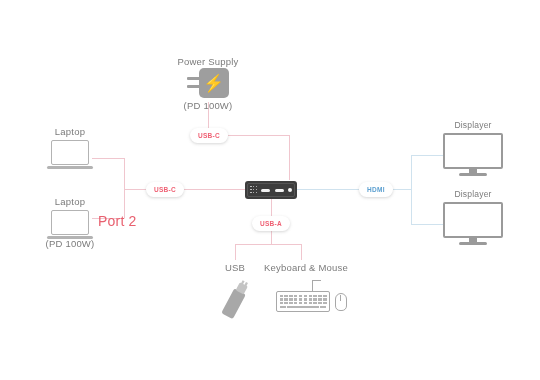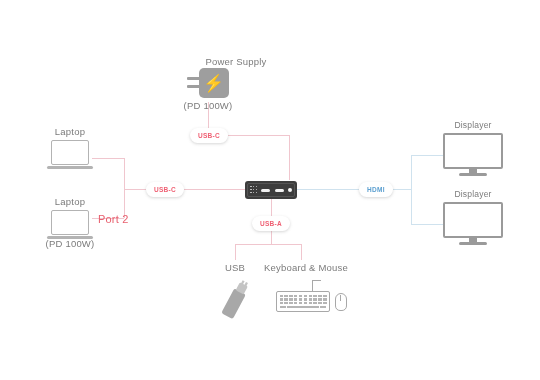--- a/index.html
+++ b/index.html
@@ -28,21 +28,21 @@
     text-align: center;
   }
   .lbl.big { font-size: 9.5px; }
   .lbl.dev {
     font-size: 9.5px;
     color: #4d4d4d;
     letter-spacing: .3px;
   }
   .lbl.port2 {
     color: #e8606f;
-    font-size: 11px;
+    font-size: 14px;
   }
 
   
   .line { position: absolute; background: #f0c6ce; }
   .line.v { width: 1px; }
   .line.h { height: 1px; }
   .line.blue { background: #cfe2ee; }
 
   
   .pill {
@@ -248,21 +248,21 @@
   <div class="line h" style="left:235px; top:244px; width:66px;"></div>
   <div class="line v" style="left:235px; top:244px; height:16px;"></div>
   <div class="line v" style="left:301px; top:244px; height:16px;"></div>
 
   <div class="line h blue" style="left:297px; top:189px; width:62px;"></div>
   <div class="line h blue" style="left:393px; top:189px; width:18px;"></div>
   <div class="line v blue" style="left:411px; top:155px; height:69px;"></div>
   <div class="line h blue" style="left:411px; top:155px; width:37px;"></div>
   <div class="line h blue" style="left:411px; top:224px; width:37px;"></div>
 
-  <div class="lbl big" style="left:176px; top:56px; width:64px;margin-left:28px;">Power Supply</div>
+  <div class="lbl big" style="left:176px; top:56px; width:64px;">Power Supply</div>
   <div class="psu" style="left:187px; top:68px;">
     <div class="prong p1"></div>
     <div class="prong p2"></div>
     <div class="body">
       <div class="bolt">⚡</div>
     </div>
   </div>
   <div class="lbl big" style="left:176px; top:100px; width:64px;">(PD 100W)</div>
 
   <div class="pill red" style="left:190px; top:128px; width:38px;">USB-C</div>

